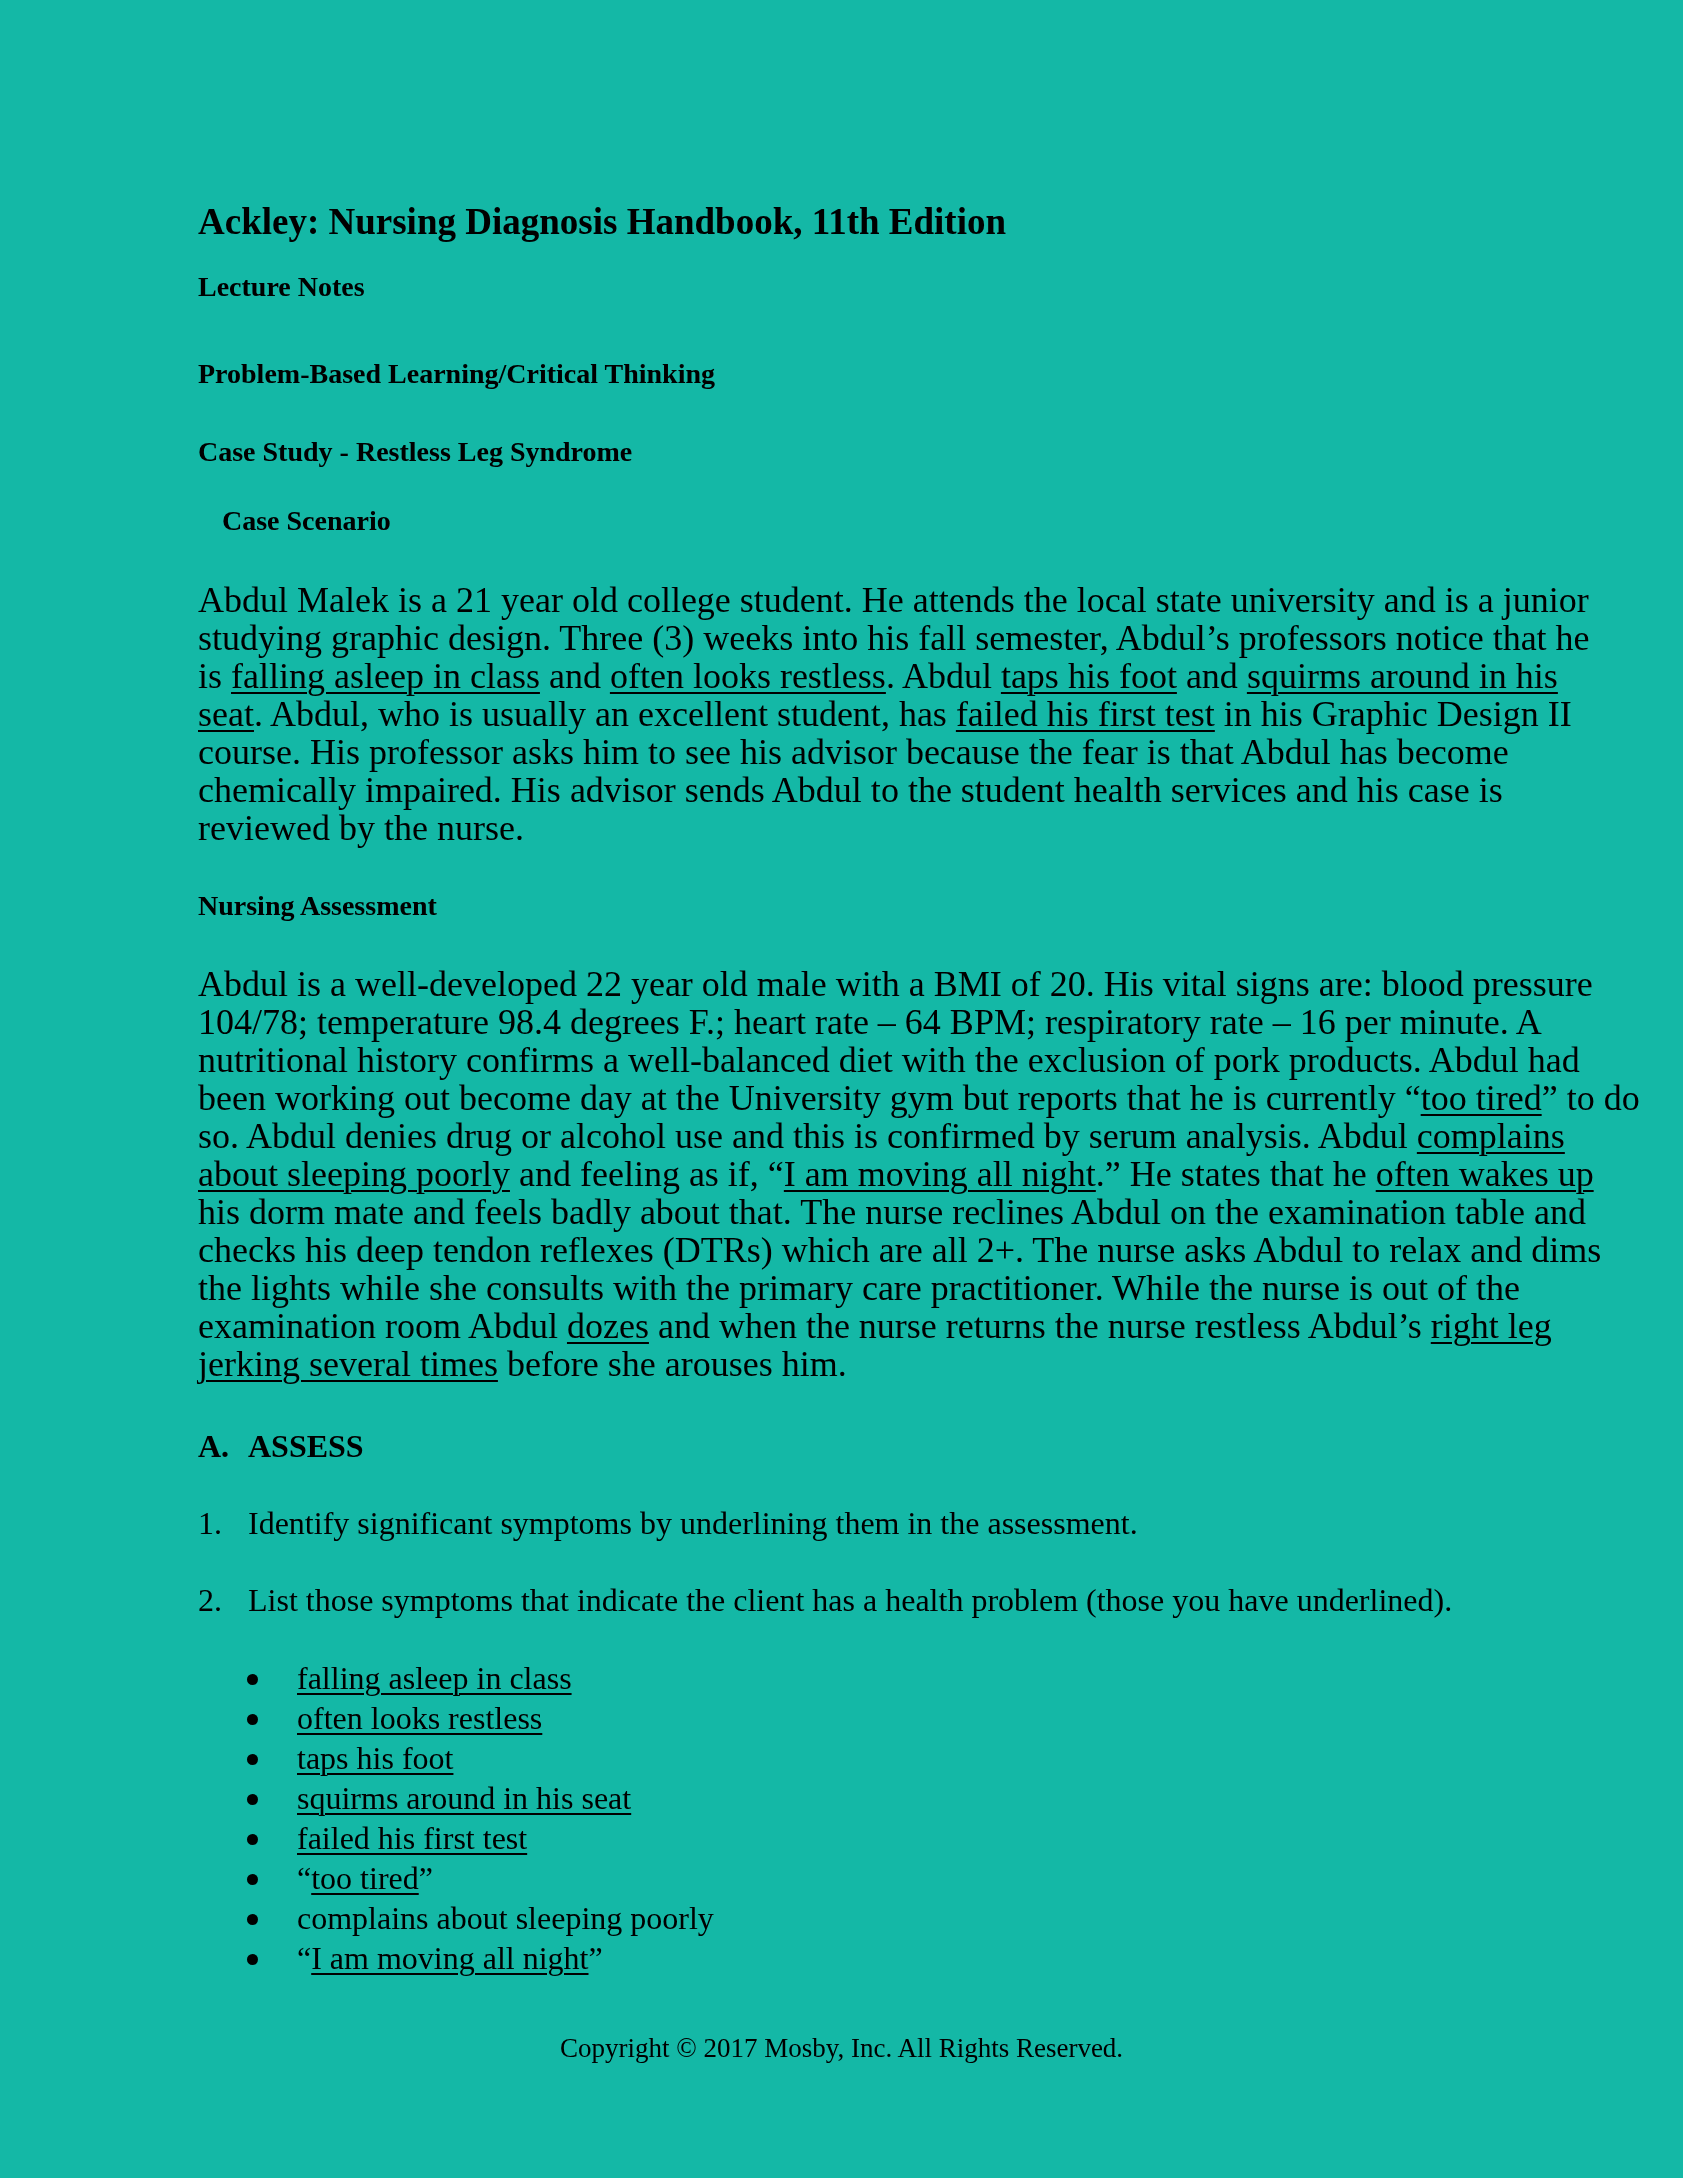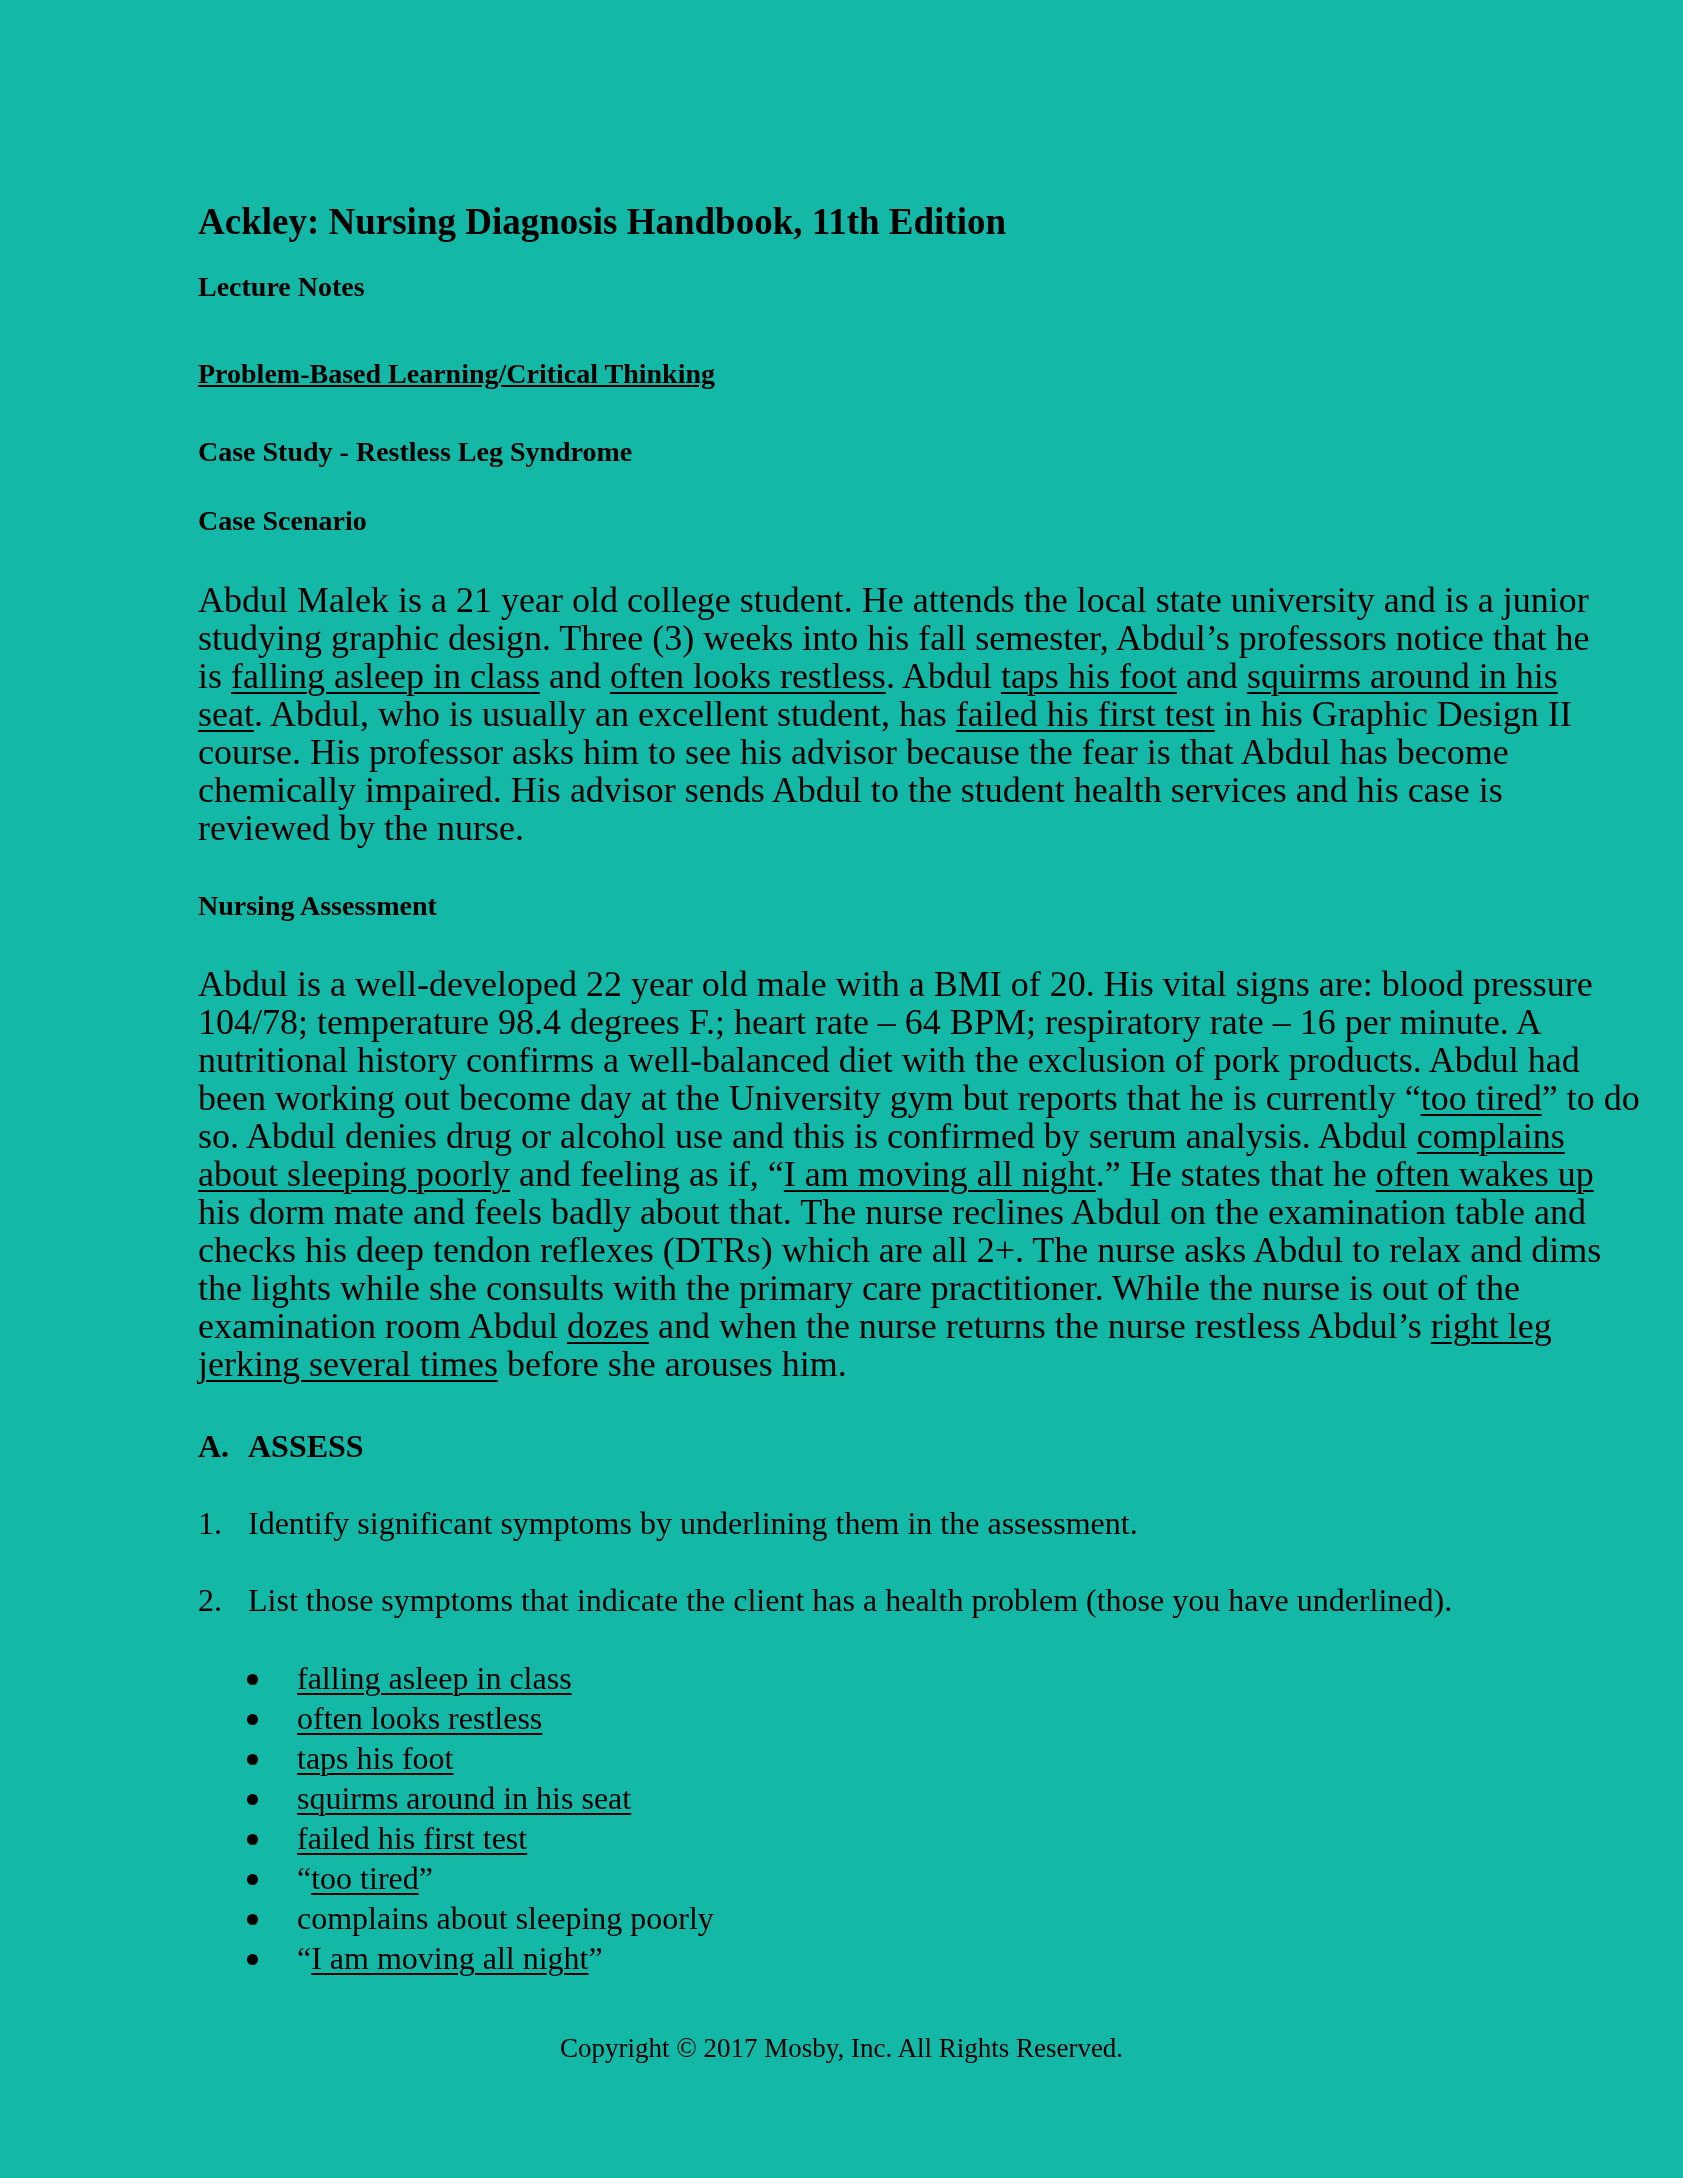--- a/index.html
+++ b/index.html
@@ -21,23 +21,23 @@
   .bullet .btxt { position: absolute; left: 54px; }
   .footer { position: absolute; left: 0; width: 1683px; text-align: center; font-size: 27px; line-height: 32px; }
 </style>
 </head>
 <body>
 
 <div class="page">
 
   <div class="blk title" style="top:200px;">Ackley: Nursing Diagnosis Handbook, 11th Edition</div>
   <div class="blk heading" style="top:267px;">Lecture Notes</div>
-  <div class="blk heading" style="top:354px;text-decoration:underline;">Problem-Based Learning/Critical Thinking</div>
+  <div class="blk heading" style="top:354px;">Problem-Based Learning/Critical Thinking</div>
   <div class="blk heading" style="top:432px;">Case Study - Restless Leg Syndrome</div>
-  <div class="blk heading" style="top:501px;">Case Scenario</div>
+  <div class="blk heading" style="top:501px;margin-left:24px;">Case Scenario</div>
 
   <div class="blk para" style="top:581px;">
       <span class="line"><span>Abdul Malek is a 21 year old college student. He attends the local state university and is a junior</span></span>
       <span class="line"><span>studying graphic design.  Three (3) weeks into his fall semester, Abdul’s professors notice that he</span></span>
       <span class="line"><span>is </span><span class="u">falling asleep in class</span><span> and </span><span class="u">often looks restless</span><span>. Abdul </span><span class="u">taps his foot</span><span> and </span><span class="u">squirms around in his</span></span>
       <span class="line"><span class="u">seat</span><span>. Abdul, who is usually an excellent student, has </span><span class="u">failed his first test</span><span> in his Graphic Design II</span></span>
       <span class="line"><span>course. His professor asks him to see his advisor because the fear is that Abdul has become</span></span>
       <span class="line"><span>chemically impaired. His advisor sends Abdul to the student health services and his case is</span></span>
       <span class="line"><span>reviewed by the nurse.</span></span>
     </div>

